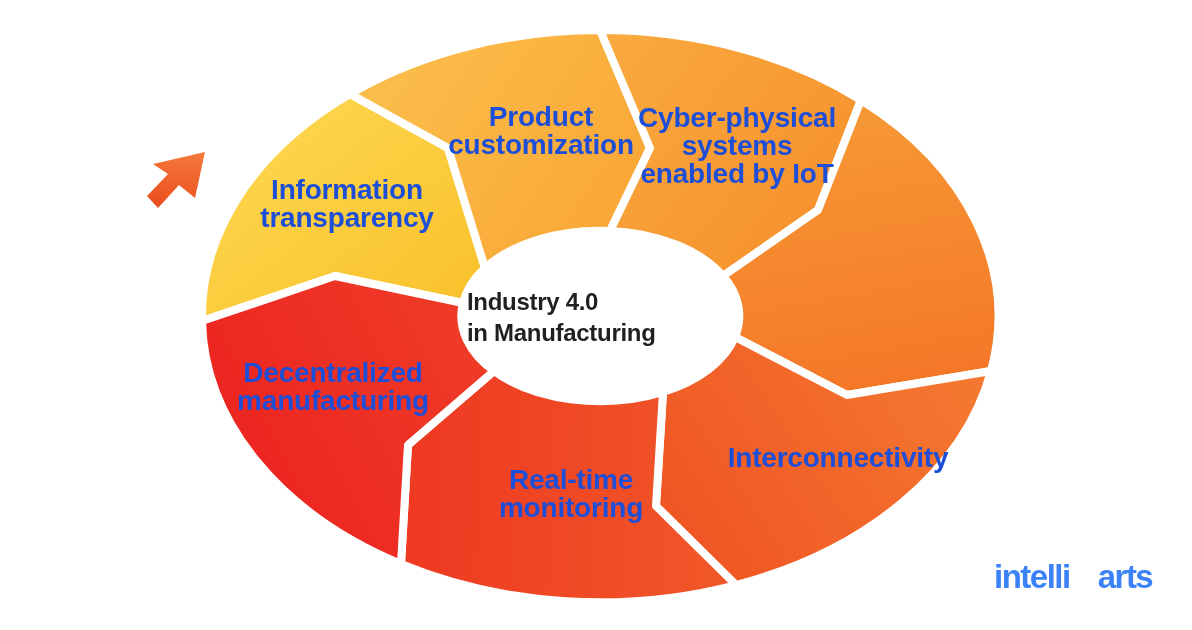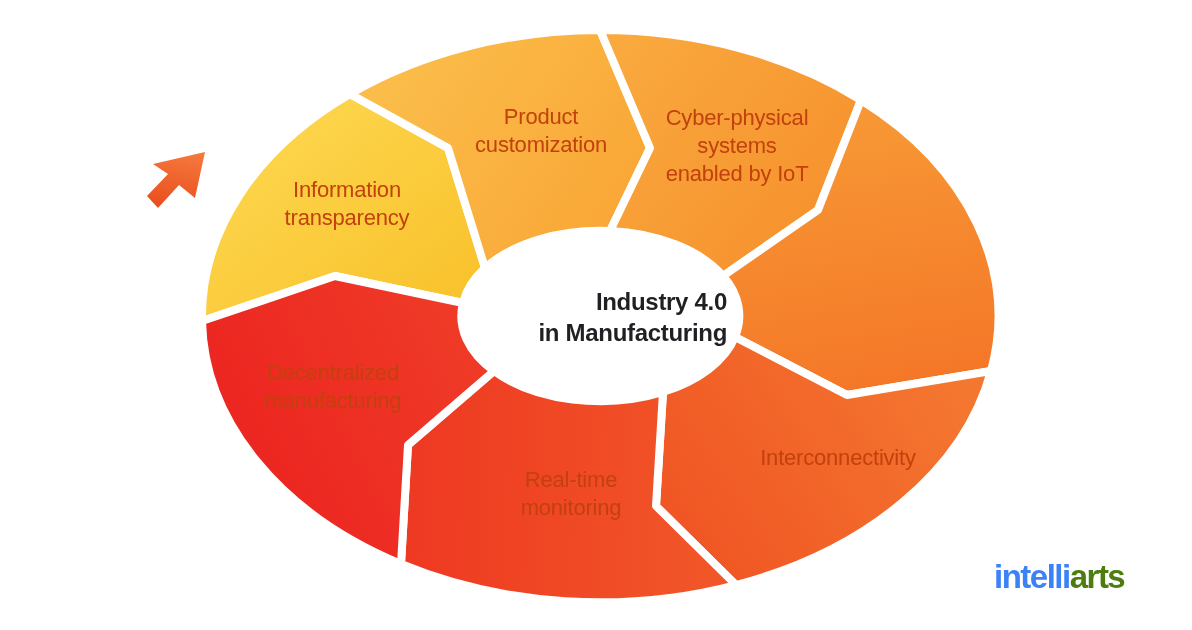--- a/index.html
+++ b/index.html
@@ -4,37 +4,37 @@
 <style>
   html,body{margin:0;padding:0;background:#ffffff;}
   .stage{
     position:relative;width:1192px;height:630px;background:#ffffff;
     overflow:hidden;font-family:"Liberation Sans","DejaVu Sans",sans-serif;
   }
   .stage svg{position:absolute;left:0;top:0;}
   .seg{stroke:#ffffff;stroke-width:8;stroke-linejoin:round;}
   .seg-label{
     position:absolute;transform:translate(-50%,-50%);
-    color:#c2410c;font-weight:normal;font-size:22px;line-height:28px;
+    color:#1d4ed8;font-weight:bold;font-size:28px;line-height:28px;
     text-align:center;white-space:pre-line;letter-spacing:-0.2px;
     width:260px;pointer-events:none;
   }
   .center-label{
     position:absolute;transform:translate(-50%,-50%);
     color:#1f2023;font-weight:bold;font-size:24px;line-height:31px;
-    text-align:right;white-space:pre-line;letter-spacing:-0.3px;
+    text-align:left;white-space:pre-line;letter-spacing:-0.3px;
     width:260px;pointer-events:none;
   }
   .logo{
     position:absolute;left:994px;top:558px;width:170px;height:40px;
     font-weight:bold;font-size:33px;line-height:38px;letter-spacing:-1.5px;
     white-space:nowrap;
   }
   .logo .p1{color:#3b82f6;}
-  .logo .p2{color:#4d7c0f;}
+  .logo .p2{color:#3b82f6;margin-left:28px;}
 </style>
 </head>
 <body>
 
 <div class="stage">
 
   <svg width="1192" height="630" viewBox="0 0 1192 630">
     <defs>
       <linearGradient id="g-info" gradientUnits="userSpaceOnUse" x1="280" y1="120" x2="430" y2="310">
         <stop offset="0" stop-color="#FDD54C"></stop>

